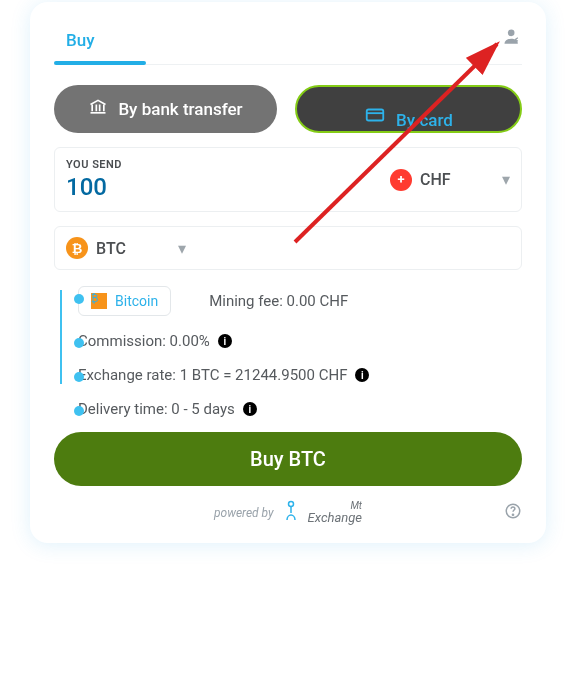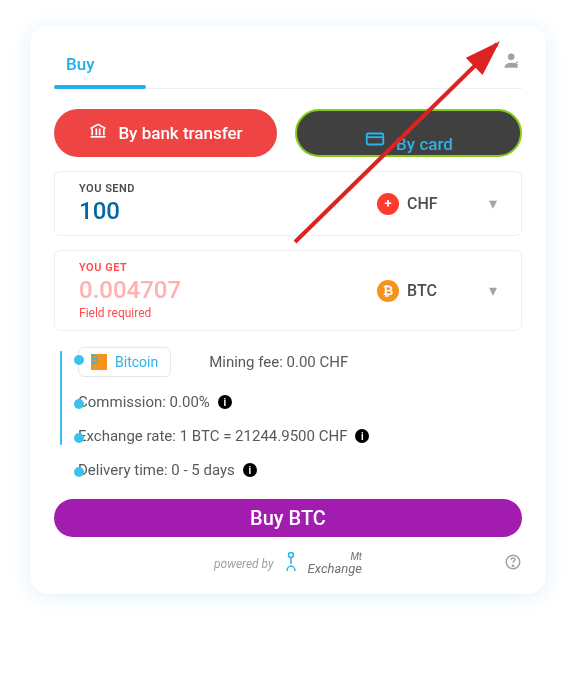--- a/index.html
+++ b/index.html
@@ -1,40 +1,40 @@
 <!DOCTYPE html>
 <html><head>
 <meta charset="utf-8">
 <style>
   * { box-sizing: border-box; font-family: -apple-system, BlinkMacSystemFont, "Segoe UI", Roboto, Arial, sans-serif; }
   body { margin: 0; background: #fff; width: 576px; height: 684px; position: relative; }
   .card {
-    position: absolute; left: 30px; top: 26px; width: 516px;
+    position: absolute; left: 30px; top: 2px; width: 516px;
     background: #fff; border-radius: 18px;
     box-shadow: 0 2px 20px rgba(40,160,230,0.15);
     padding: 18px 24px 18px 24px;
   }
   
   .tabs { display: flex; align-items: center; gap: 40px; border-bottom: 1px solid #eef1f3; position: relative; }
   .tab { padding: 10px 12px 14px 12px; font-size: 17px; color: #6b6f73; cursor: pointer; }
   .tab.active { color: #22aee6; font-weight: 500; }
   .tab-indicator { position: absolute; bottom: -1px; left: 0; height: 4px; width: 92px; background: #22aee6; border-radius: 2px; }
   .account-icon { margin-left: auto; color: #9aa3ab; padding: 6px 0 12px 0; cursor: pointer; }
 
   
   .methods { display: flex; gap: 18px; margin-top: 20px; }
   .method-btn {
     flex: 1; display: flex; align-items: center; justify-content: center; gap: 10px;
     height: 48px; border-radius: 26px; font-size: 17px; font-weight: 500; cursor: pointer;
   }
-  .method-btn.fill { background: #ef4444; color: #fff; border: none; }
+  .method-btn.fill { background: #737373; color: #fff; border: none; }
   .method-btn.outline { background: #404040; color: #2db2ea; border: 2px solid #84cc16; align-items: flex-end; }
 
   
-  .amount { margin-top: 14px; border: 1px solid #eceff1; border-radius: 6px; display: flex; align-items: center; padding: 10px 24px; }
+  .amount { margin-top: 14px; border: 1px solid #eceff1; border-radius: 6px; display: flex; align-items: center; padding: 10px 11px; }
   .amount-left { flex: 1; }
   .amount-label { font-size: 11px; letter-spacing: 0.5px; color: #4a4d50; font-weight: 600; }
   .amount-label.err { color: #ff4a4a; }
   .amount-value { font-size: 24px; color: #0369a1; font-weight: 500; margin-top: 2px; }
   .amount-value.err { color: #ffb0b0; }
   .amount-error { font-size: 12px; color: #ff4a4a; margin-top: 2px; }
   .cur { display: flex; align-items: center; gap: 8px; color: #4c4f52; font-size: 16px; font-weight: 500; min-width: 120px; cursor:pointer;}
   .cur .caret { margin-left: auto; color: #9ea6ac; }
   .cur .coin { width: 22px; height: 22px; border-radius: 50%; display: inline-flex; align-items: center; justify-content: center; font-size: 13px; color: #fff; font-weight: 700; }
   .coin.chf { background: #ff3b30; }
@@ -43,21 +43,21 @@
   
   .details { margin-top: 14px; position: relative; padding-left: 18px; }
   .vline { position: absolute; left: 6px; top: 6px; bottom: 42px; width: 2px; background: #3fc1f0; }
   .dot { position: absolute; left: 2px; width: 10px; height: 10px; background: #3fc1f0; border-radius: 50%; }
   .drow { position: relative; padding: 8px 0 8px 6px; color: #565a5e; font-size: 15px; display: flex; align-items: center; gap: 8px; }
   .chip { border: 1px solid #e3e7ea; border-radius: 6px; padding: 6px 12px; display: inline-flex; align-items: center; gap: 8px; color: #2db2ea; font-size: 14px; background:#fff; cursor:pointer;}
   .chip .coin { width: 16px; height: 16px; font-size: 10px; }
   .info { width: 14px; height: 14px; background: #000; color: #fff; border-radius: 50%; font-size: 10px; display: inline-flex; align-items: center; justify-content: center; font-weight: 700; cursor:pointer;}
 
   
-  .buy { margin-top: 12px; width: 100%; height: 38px; border: none; border-radius: 28px; background: #a21caf; color: #fff; font-size: 20px; font-weight: 500; cursor: pointer; }
+  .buy { margin-top: 6px; width: 100%; height: 54px; border: none; border-radius: 28px; background: #4d7c0f; color: #fff; font-size: 20px; font-weight: 500; cursor: pointer; }
 
   
   .footer { margin-top: 14px; display: flex; align-items: center; justify-content: center; gap: 10px; color: #9aa3ab; font-size: 12px; position: relative; font-style: italic;}
   .footer .logo { color: #2db2ea; font-weight: 600; }
   .footer .brand { color: #6d7378; font-size: 13px; }
   .help { position: absolute; right: 0; color: #9aa3ab; cursor:pointer;}
 
   
   .arrow { position: absolute; left: 275px; top: 32px; pointer-events: none; }
 </style>
@@ -106,25 +106,20 @@
       <div class="amount-value">100</div>
     </div>
     <div class="cur">
       <span class="coin chf">+</span>
       <span>CHF</span>
       <span class="caret">▾</span>
     </div>
   </div>
 
   <div class="amount">
-    <div class="amount-left">
-      <div class="amount-label err">YOU GET</div>
-      <div class="amount-value err">0.004707</div>
-      <div class="amount-error">Field required</div>
-    </div>
     <div class="cur">
       <span class="coin btc">₿</span>
       <span>BTC</span>
       <span class="caret">▾</span>
     </div>
   </div>
 
   <div class="details">
     <div class="vline"></div>
 

